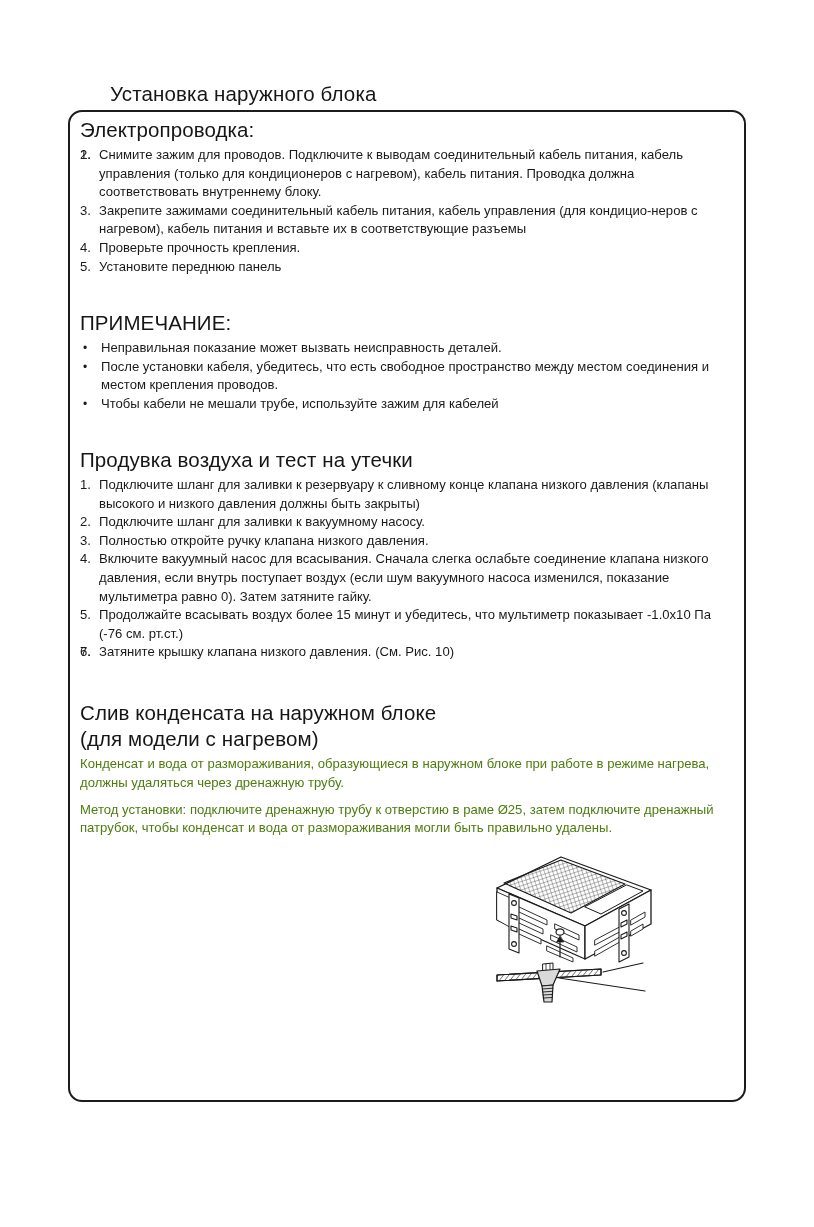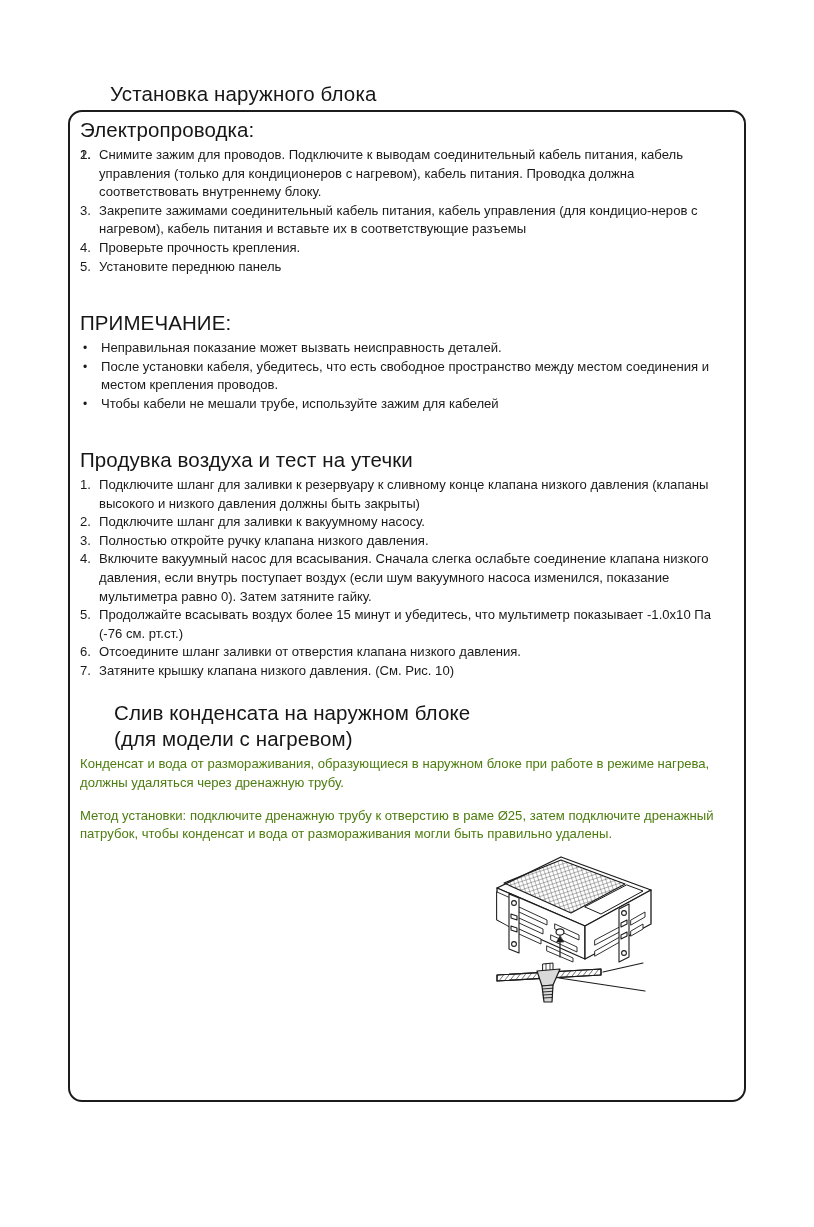--- a/index.html
+++ b/index.html
@@ -58,21 +58,21 @@
 
   
   h2.sec-head {
     margin: 0;
     font-size: 20.5px;
     font-weight: 400;
     letter-spacing: 0.1px;
     color: #161616;
     line-height: 1.12;
   }
-  h2.sec-head.tight { line-height: 1.18; margin-left: 34px; }
+  h2.sec-head.tight { line-height: 1.18; }
 
   .sec {
     position: absolute;
     left: 0;
     right: 0;
   }
 
   
   ol.num-list, ul.bullet-list {
     list-style: none;
@@ -191,34 +191,33 @@
           <li>
             <span class="marker">4.</span>
             <span>Включите вакуумный насос для всасывания. Сначала слегка ослабьте соединение клапана низкого давления, если внутрь поступает воздух (если шум вакуумного насоса изменился, показание мультиметра равно 0). Затем затяните гайку.</span>
           </li>
           <li>
             <span class="marker">5.</span>
             <span>Продолжайте всасывать воздух более 15 минут и убедитесь, что мультиметр показывает -1.0x10  Па (-76 см. рт.ст.)</span>
           </li>
           <li>
             <span class="marker">6.</span>
-            <span>Отсоедините шланг заливки от отверстия клапана низкого давления.</span>
           </li>
           <li>
             <span class="marker">7.</span>
             <span>Затяните крышку клапана низкого давления. (См. Рис. 10)</span>
           </li>
         </ol>
       </div>
 
       <div class="sec" style="top:582px;">
         <h2 class="sec-head tight">Слив конденсата на наружном блоке</h2>
         <h2 class="sec-head tight" style="margin-top:2px;">(для модели с нагревом)</h2>
         <p class="body-text" style="margin-top:4px;">Конденсат и вода от размораживания, образующиеся в наружном блоке при работе в режиме нагрева, должны удаляться через дренажную трубу.</p>
-        <p class="body-text" style="margin-top:14px;">Метод установки: подключите дренажную трубу к отверстию в раме Ø25, затем подключите дренажный патрубок, чтобы конденсат и вода от размораживания могли быть правильно удалены.</p>
+        <p class="body-text" style="margin-top:8px;">Метод установки: подключите дренажную трубу к отверстию в раме Ø25, затем подключите дренажный патрубок, чтобы конденсат и вода от размораживания могли быть правильно удалены.</p>
       </div>
 
       <div class="illustration">
         <svg width="200" height="150" viewBox="0 0 200 150" xmlns="http://www.w3.org/2000/svg" fill="none" stroke="#1b1b1b" stroke-width="1.1" stroke-linejoin="round" stroke-linecap="round">
           <defs>
             <pattern id="mesh" width="4" height="4" patternUnits="userSpaceOnUse" patternTransform="rotate(-18)">
               <path d="M0 0 V4 M0 0 H4" stroke="#303030" stroke-width="0.7" fill="none"></path>
             </pattern>
             <pattern id="hatch" width="4.2" height="4.2" patternUnits="userSpaceOnUse" patternTransform="rotate(38)">
               <path d="M0 0 V4.2" stroke="#262626" stroke-width="1.1" fill="none"></path>

